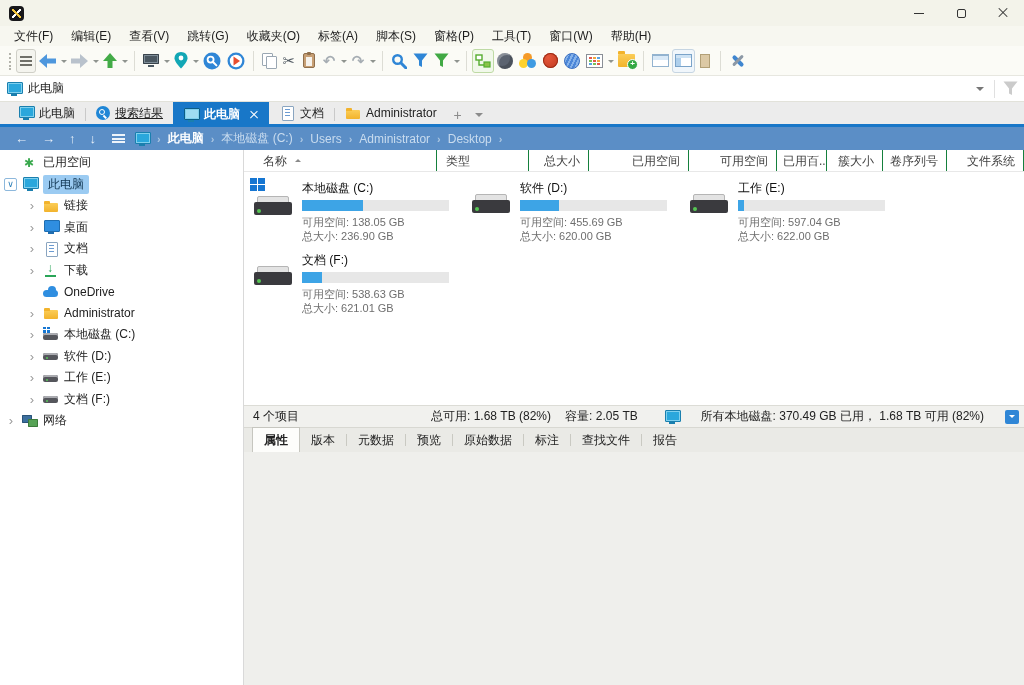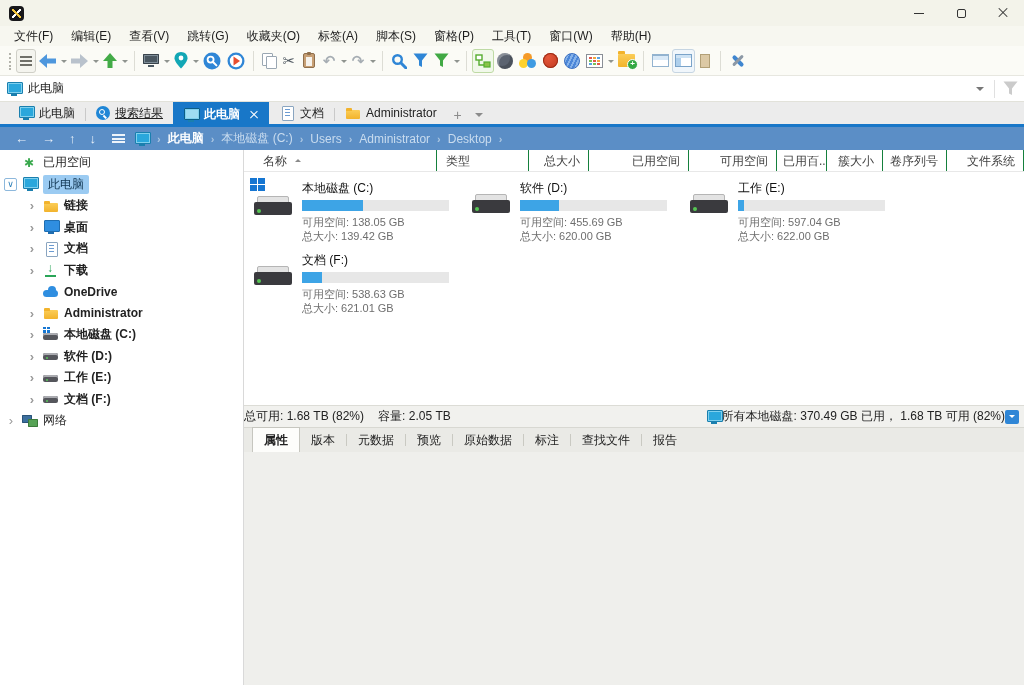--- a/index.html
+++ b/index.html
@@ -105,21 +105,21 @@
   .crumb-item { color:#c9dcef; }
   .crumb-item.current { color:#ffffff; font-weight:bold; }
 
   
   #content { position:absolute; top:150px; left:0; right:0; bottom:0; display:flex; }
   #sidebar { width:244px; flex:none; background:#fff; border-right:1px solid #d9d9d9; padding-top:2px; }
   #rightpane { flex:1; display:flex; flex-direction:column; min-width:0; }
 
   
   .trow { display:flex; align-items:center; height:21.5px; gap:5px; }
-  .lvl0 { padding-left:5px; } .lvl1 { padding-left:26px;font-weight:bold; }
+  .lvl0 { padding-left:5px; } .lvl1 { padding-left:26px; }
   .exp { width:12px; flex:none; text-align:center; color:#8f8f8f; font-size:10px; line-height:1;}
   .exp.chev::before { content:"›"; font-size:13px; color:#9a9a9a; }
   .exp-box { width:13px; height:13px; flex:none; border:1px solid #8db8dc; background:#fff; border-radius:2px; color:#2c7fb8; font-size:9px; line-height:11px; text-align:center; margin-left:-1px;}
   .exp-box::before { content:"∨"; }
   .tlabel { white-space:nowrap; }
   .sel { background:#9bcbf2; border-radius:2px; padding:1px 5px; color:#0f3450; }
 
   
   .ti { width:16px; height:14px; flex:none; position:relative; display:inline-block; }
   .ti-computer::before { content:""; position:absolute; left:1px; top:0; width:14px; height:10px; background:#2aa7dc; border:1px solid #1a7fae; border-radius:1px; box-shadow:inset 0 0 0 1px #7fd0ee;}
@@ -174,21 +174,21 @@
   .tile-body { flex:1; padding-top:2px; }
   .tile-name { color:#111; margin-bottom:3px; white-space:nowrap; }
   .tile-bar { width:147px; height:11px; background:#e7e7e7; margin-bottom:4px; }
   .tile-fill { height:100%; background:#3da4e6; }
   .tile-line { color:#6e6e6e; font-size:11px; line-height:14px; white-space:nowrap; }
 
   
   .statusbar { height:22px; background:#f1f1ee; border-top:1px solid #dcdcd6; display:flex; align-items:center; color:#222; flex:none; }
   .sb-count { margin-left:9px; width:178px; flex:none;}
   .sb-free { } .sb-cap { margin-left:14px; }
-  .sb-right { margin-left:auto; display:flex; align-items:center; gap:0; padding-right:5px;}
+  .sb-right { margin-left:auto; display:flex; align-items:center; gap:21px; padding-right:5px;}
   .sb-dd { width:14px; height:14px; background:#2f86d6; border-radius:2px; display:flex; align-items:center; justify-content:center; }
   .sb-dd::before { content:""; width:0; height:0; border:3.5px solid transparent; border-top-color:#fff; margin-top:3px;}
 
   
   .infotabs { height:25px; background:#eaeae6; border-top:1px solid #d8d8d2; display:flex; align-items:flex-end; padding-left:8px; flex:none;}
   .itab { padding:4px 11px 3px; color:#222; position:relative; }
   .itab.active { background:#fdfdfb; border:1px solid #c6c6bf; border-bottom:none; font-weight:bold; }
   .itab-sep { width:1px; height:12px; background:#c9c9c2; align-self:center; }
   .infopanel { flex:1; background:#efefec; }
 
@@ -528,21 +528,21 @@
           <span class="flag"></span>
           <span class="big-drive"></span>
           <span class="led" style="top:31px;"></span>
         </div>
         <div class="tile-body">
           <div class="tile-name">本地磁盘 (C:)</div>
           <div class="tile-bar">
               <div class="tile-fill" style="width: 41.7%;"></div>
             </div>
           <div class="tile-line">可用空间: 138.05 GB</div>
-          <div class="tile-line">总大小: 139.42 GB</div>
+          <div class="tile-line">总大小: 236.90 GB</div>
         </div>
       </div>
 
       <div class="tile" style="left:224px; top:6px;">
         <div class="tile-icon">
           <span class="big-drive"></span>
           <span class="led" style="top:29px;"></span>
         </div>
         <div class="tile-body">
           <div class="tile-name">软件 (D:)</div>
@@ -580,20 +580,21 @@
               <div class="tile-fill" style="width: 13.3%;"></div>
             </div>
           <div class="tile-line">可用空间: 538.63 GB</div>
           <div class="tile-line">总大小: 621.01 GB</div>
         </div>
       </div>
 
     </div>
 
     <div class="statusbar">
+      <span class="sb-count">4 个项目</span>
       <span class="sb-free">总可用: 1.68 TB (82%)</span>
       <span class="sb-cap">容量: 2.05 TB</span>
       <span class="sb-right">
         <span class="ti ti-computer"></span>
         <span>所有本地磁盘: 370.49 GB 已用， 1.68 TB 可用 (82%)</span>
         <span class="sb-dd"></span>
       </span>
     </div>
 
     <div class="infotabs">

